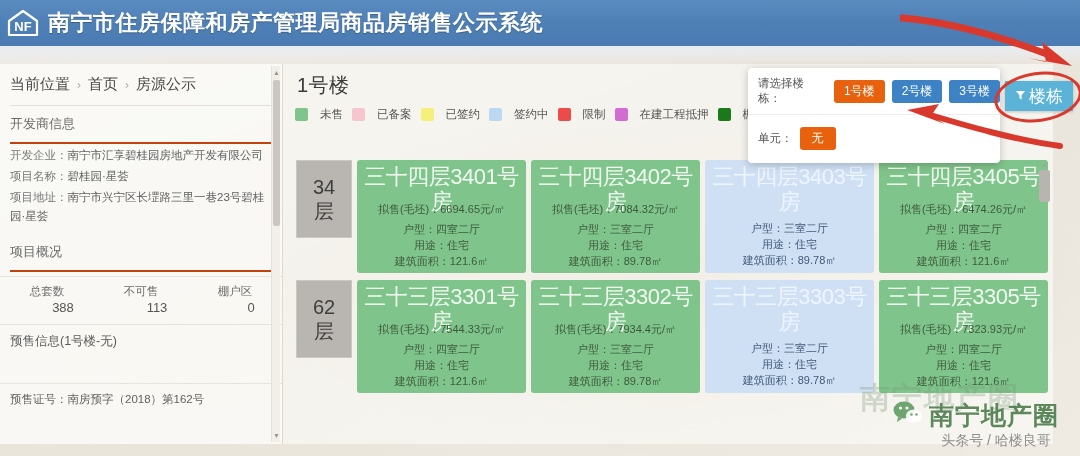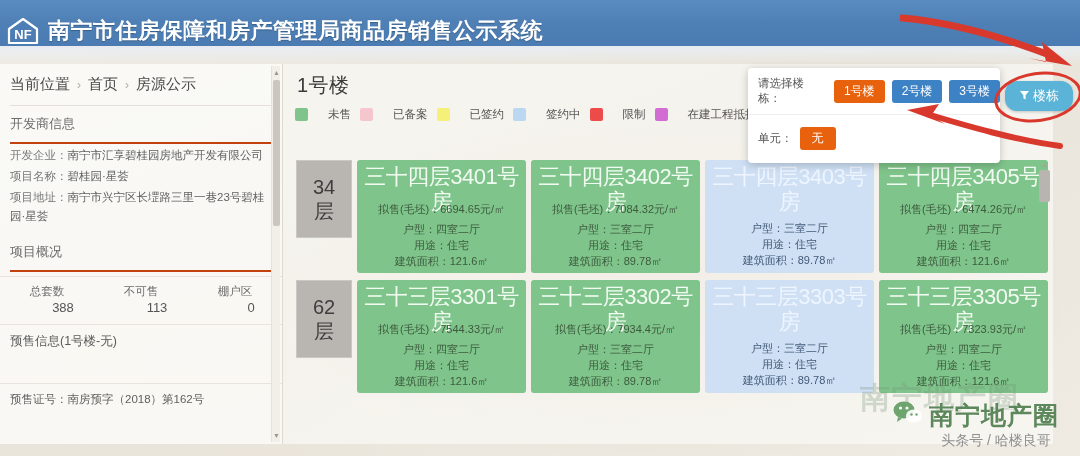--- a/index.html
+++ b/index.html
@@ -14,21 +14,21 @@
     position: absolute; inset: 0;
     background:
       radial-gradient(ellipse 600px 260px at 62% 62%, rgba(226,216,200,.85), rgba(238,232,222,0) 70%),
       radial-gradient(ellipse 420px 220px at 20% 80%, rgba(232,226,214,.8), rgba(240,236,228,0) 70%),
       linear-gradient(160deg,#efece5 0%,#e9e4da 45%,#efebe3 100%);
   }
   
   #header {
     position: absolute; left:0; top:0; width:1080px; height:46px;
     background: linear-gradient(180deg,#5b8cc0 0%,#4e80b6 48%,#4a7cb3 100%);
-    display:flex; align-items:flex-end; padding-left:6px;
+    display:flex; align-items:center; padding-left:6px;
     box-shadow: 0 1px 2px rgba(0,0,0,.18);
   }
   #logo { width:34px; height:30px; flex:0 0 auto; margin-right:8px; }
   #sitetitle {
     color:#fff; font-size:22px; font-weight:bold; letter-spacing:.5px;
     text-shadow: 0 1px 1px rgba(0,0,0,.25);
     white-space:nowrap;
   }
   #headerfade{
     position:absolute; left:0; top:46px; width:1080px; height:18px;
@@ -84,21 +84,21 @@
     position:absolute; left:283px; top:64px; width:770px; height:380px;
     background: rgba(252,251,248,.62);
   }
   #bldtitle {
     font-size:20px; color:#3b3b3b; padding:8px 0 2px 14px; letter-spacing:.5px;
   }
   #legend {
     display:flex; align-items:center; gap:5px; padding:6px 0 0 12px;
     font-size:11.5px; color:#555; white-space:nowrap; overflow:hidden;
   }
-  .lgitem{ display:flex; align-items:center; gap:20px; margin-right:4px;text-align:right; }
+  .lgitem{ display:flex; align-items:center; gap:12px; margin-right:4px;text-align:right; }
   .swatch{ width:13px; height:13px; border-radius:2px; display:inline-block; }
 
   #grid { position:absolute; left:0; top:96px; width:770px; height:268px; }
   .row { display:flex; align-items:flex-start; gap:5px; padding-left:13px; margin-bottom:7px; }
   .floorlbl {
     width:56px; height:78px; background:#b9b6b1;
     border-radius:0; color:#3e3e3e; font-size:20px;
     display:flex; flex-direction:column; align-items:center; justify-content:center;
     line-height:24px; flex:0 0 auto; box-shadow:inset 0 0 0 1px rgba(255,255,255,.25);
   }
@@ -145,21 +145,21 @@
   .btn {
     border-radius:3px; color:#fff; font-size:12px; padding:5px 8px;
     line-height:13px; white-space:nowrap;
   }
   .btn.orange{ background:#e8620d; }
   .btn.blue{ background:#3d82c4; }
   .btn.sm{ padding:5px 10px; }
 
   #filterbtn {
     position:absolute; left:1005px; top:81px; width:68px; height:30px;
-    background:#5bb4d8; border-radius:12px; color:#fff; font-size:13px;
+    background:#5bb4d8; border-radius:0; color:#fff; font-size:17px;
     display:flex; align-items:center; justify-content:center; gap:3px;
     box-shadow:0 1px 3px rgba(0,0,0,.2);
   }
   #annot-circle{
     position:absolute; left:994px; top:72px; width:88px; height:50px;
     border:3px solid #d9392c; border-radius:50%;
     transform: rotate(-8deg); pointer-events:none;
   }
   .arrowsvg{ position:absolute; pointer-events:none; }
 

